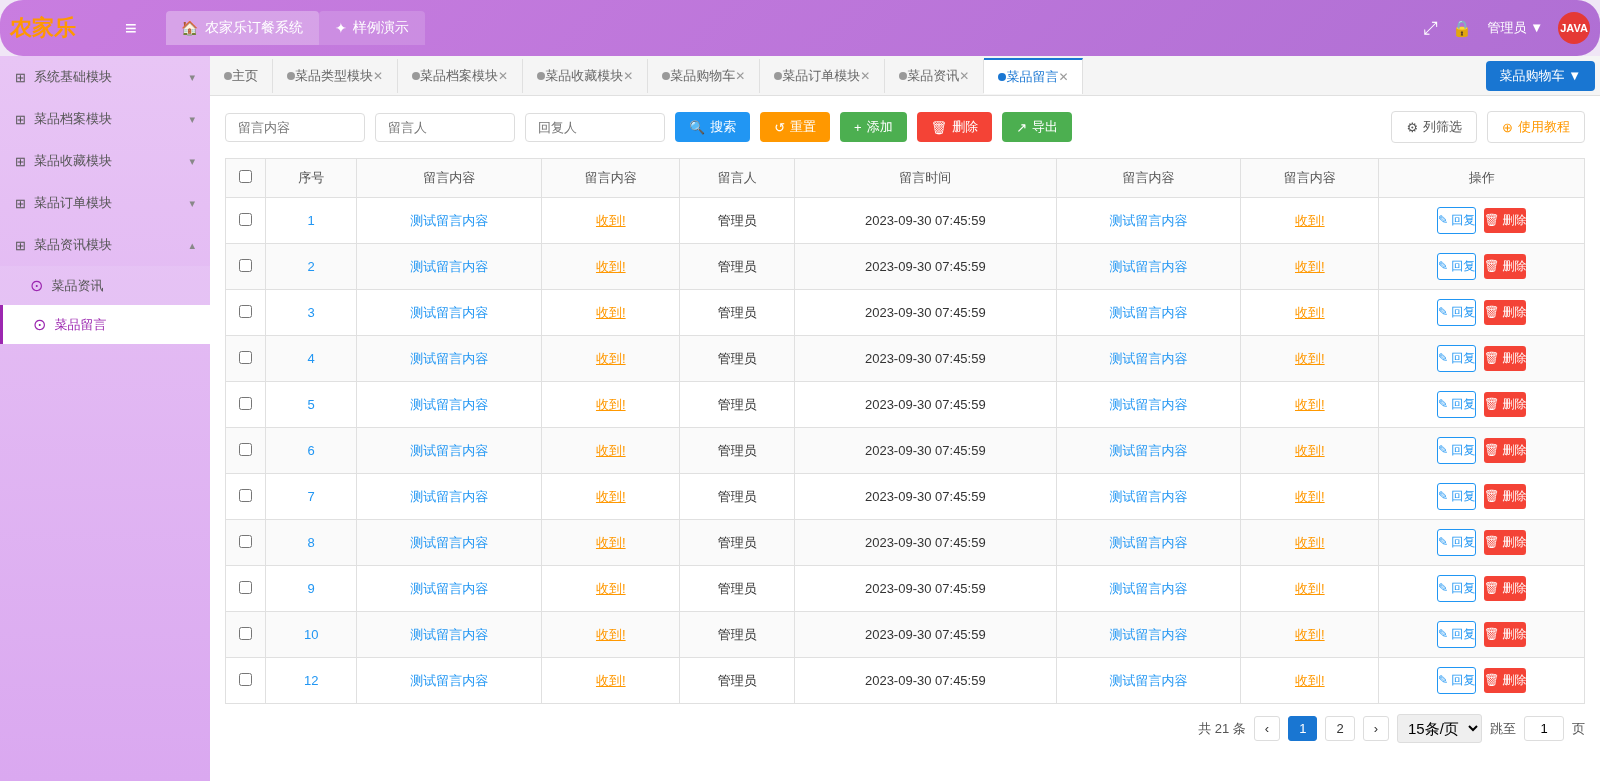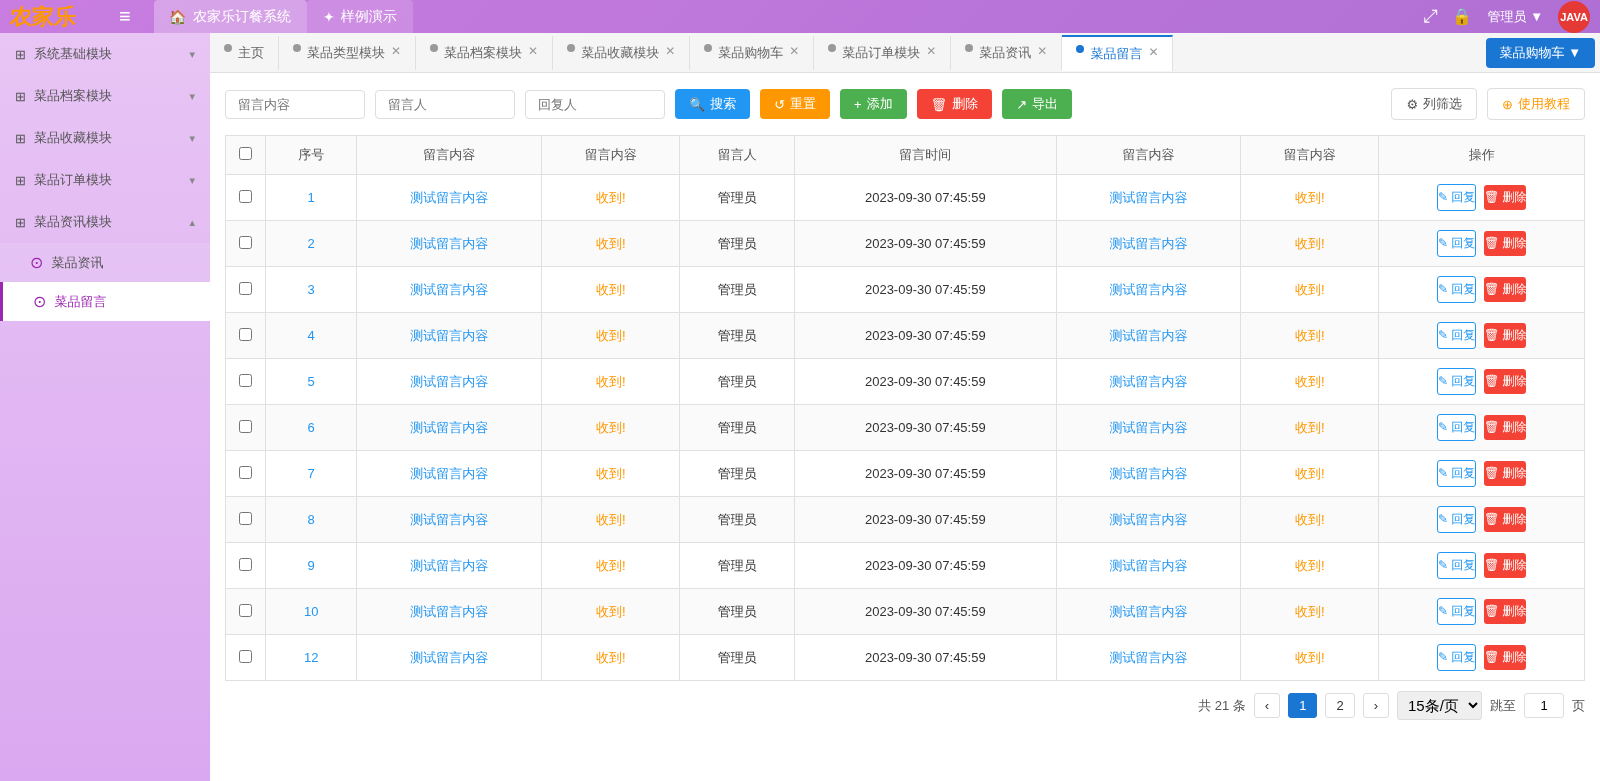--- a/index.html
+++ b/index.html
@@ -1,19 +1,19 @@
 <!DOCTYPE html>
 <html><head>
   <meta charset="utf-8">
   <style>
     * { box-sizing: border-box; margin: 0; padding: 0; }
     body { font-family: 'Microsoft YaHei', Arial, sans-serif; font-size: 13px; background: #f0e6f6; display: flex; flex-direction: column; height: 781px; overflow: hidden; }
 
     
-    .top-bar { background: linear-gradient(135deg, #c97de0 0%, #b06fd4 100%); display: flex; align-items: center; height: 33px; padding: 0 10px; gap: 18px; }
+    .top-bar { background: linear-gradient(135deg, #c97de0 0%, #b06fd4 100%); display: flex; align-items: center; height: 56px; padding: 0 10px; gap: 24px; border-radius: 23px; }
     .logo { color: #ff9800; font-size: 22px; font-weight: bold; margin-right: 20px; }
     .hamburger { color: white; font-size: 20px; cursor: pointer; padding: 5px; }
     .nav-tabs-top { display: flex; gap: 0; }
     .nav-tab-top { background: rgba(255,255,255,0.15); color: white; padding: 8px 16px; cursor: pointer; border-radius: 4px 4px 0 0; display: flex; align-items: center; gap: 6px; font-size: 14px; }
     .nav-tab-top.active { background: rgba(255,255,255,0.3); }
     .top-right { margin-left: auto; display: flex; align-items: center; gap: 15px; color: white; }
     .java-badge { background: #e53935; color: white; border-radius: 50%; width: 32px; height: 32px; display: flex; align-items: center; justify-content: center; font-size: 11px; font-weight: bold; }
 
     
     .main-layout { display: flex; flex: 1; overflow: hidden; }
@@ -26,21 +26,21 @@
     .sidebar-sub { background: rgba(255,255,255,0.1); }
     .sidebar-sub-item { display: flex; align-items: center; padding: 10px 15px 10px 30px; cursor: pointer; color: #555; font-size: 13px; gap: 8px; }
     .sidebar-sub-item.active { background: white; color: #9c27b0; border-left: 3px solid #9c27b0; }
     .sidebar-dot { color: #9c27b0; font-size: 16px; }
 
     
     .content-wrapper { flex: 1; display: flex; flex-direction: column; overflow: hidden; background: white; }
 
     
     .tab-bar { display: flex; background: #f5f5f5; border-bottom: 1px solid #e0e0e0; align-items: center; min-height: 40px; overflow-x: auto; }
-    .tab-item { display: flex; padding: 8px 14px; border-right: 1px solid #e0e0e0; cursor: pointer; white-space: nowrap; gap: 6px; font-size: 13px; color: #666; position: relative; }
+    .tab-item { display: flex; align-items: center; padding: 8px 14px; border-right: 1px solid #e0e0e0; cursor: pointer; white-space: nowrap; font-size: 13px; color: #666; position: relative; }
     .tab-item.active { background: white; color: #1976d2; border-top: 2px solid #1976d2; }
     .tab-dot { width: 8px; height: 8px; border-radius: 50%; background: #999; display: inline-block; }
     .tab-dot.blue { background: #1976d2; }
     .tab-close { color: #999; font-size: 12px; cursor: pointer; }
     .close-tabs-btn { margin-left: auto; background: #1976d2; color: white; border: none; padding: 6px 14px; cursor: pointer; font-size: 13px; border-radius: 4px; white-space: nowrap; margin-right: 5px; }
 
     
     .content-area { flex: 1; padding: 15px; overflow: auto; background: white; }
 
     
@@ -55,21 +55,21 @@
     .btn-filter { background: white; border: 1px solid #ddd; color: #555; }
     .btn-tutorial { background: white; border: 1px solid #ddd; color: #ff9800; }
     .filter-right { margin-left: auto; display: flex; gap: 10px; }
 
     
     .data-table { width: 100%; border-collapse: collapse; font-size: 13px; }
     .data-table th { background: #fafafa; border: 1px solid #e0e0e0; padding: 10px 12px; text-align: center; color: #555; font-weight: 500; }
     .data-table td { border: 1px solid #e0e0e0; padding: 9px 12px; text-align: center; color: #333; }
     .data-table tr:nth-child(even) td { background: #fafafa; }
     .cell-link { color: #2196f3; cursor: pointer; }
-    .cell-orange { color: #ff9800; }
+    .cell-orange { color: #ff9800; text-decoration: underline; }
     .action-btn { border: none; border-radius: 3px; padding: 4px 0; cursor: pointer; font-size: 12px; display: inline-flex; align-items: center; gap: 3px; }
     .action-reply { background: white; border: 1px solid #2196f3; color: #2196f3; }
     .action-delete { background: #f44336; color: white; margin-left: 4px; }
     .checkbox-cell { width: 40px; }
 
     
     .pagination { display: flex; align-items: center; justify-content: flex-end; gap: 8px; padding: 10px 0 5px; font-size: 13px; color: #555; }
     .page-btn { border: 1px solid #ddd; background: white; padding: 4px 10px; cursor: pointer; border-radius: 3px; font-size: 13px; color: #333; }
     .page-btn.active { background: #1976d2; color: white; border-color: #1976d2; }
     .page-input { border: 1px solid #ddd; border-radius: 3px; width: 40px; padding: 4px 6px; text-align: center; font-size: 13px; }

